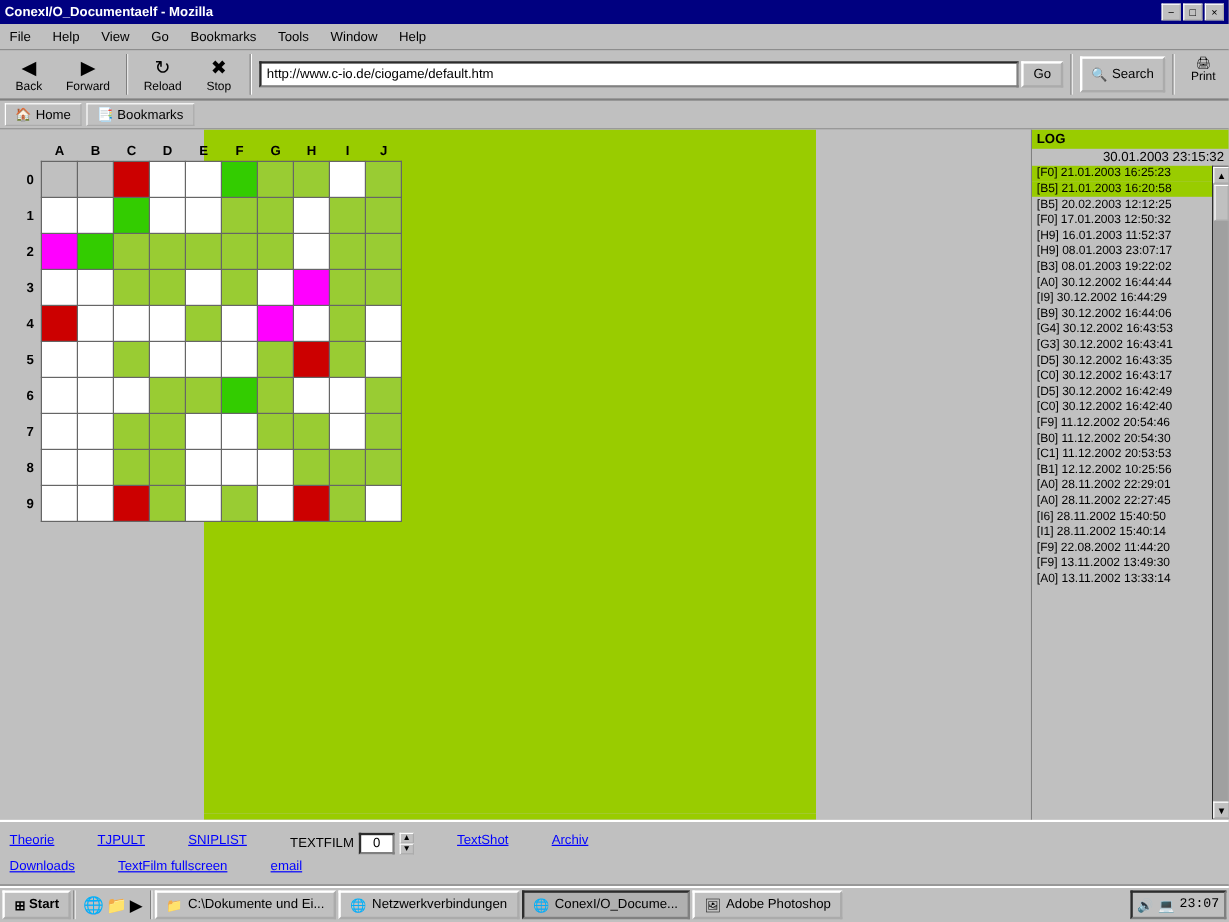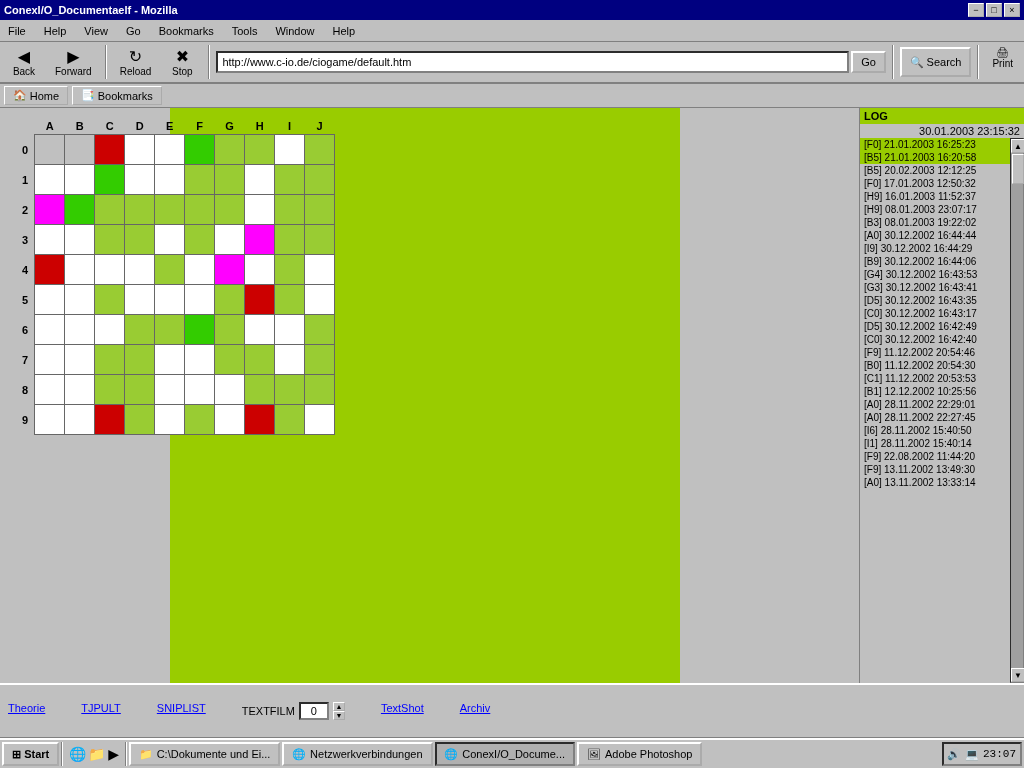--- a/index.html
+++ b/index.html
@@ -590,20 +590,25 @@
       <span>TEXTFILM</span>
       <input class="textfilm-input" type="text" value="0" style="">
       <div class="spinner-btn">
         <div class="spin-up">▲</div>
         <div class="spin-down">▼</div>
       </div>
     </div>
     <span class="bottom-link">TextShot</span>
     <span class="bottom-link">Archiv</span>
   </div>
+  <div class="bottom-row">
+    <span class="bottom-link">Downloads</span>
+    <span class="bottom-link">TextFilm fullscreen</span>
+    <span class="bottom-link">email</span>
+  </div>
 </div>
 
 <div class="status-bar">
   <div class="status-icons">
     <span class="status-icon">⚙</span>
     <span class="status-icon">📋</span>
     <span class="status-icon">✏</span>
     <span class="status-icon">🖼</span>
     <span class="status-icon">★</span>
   </div>

